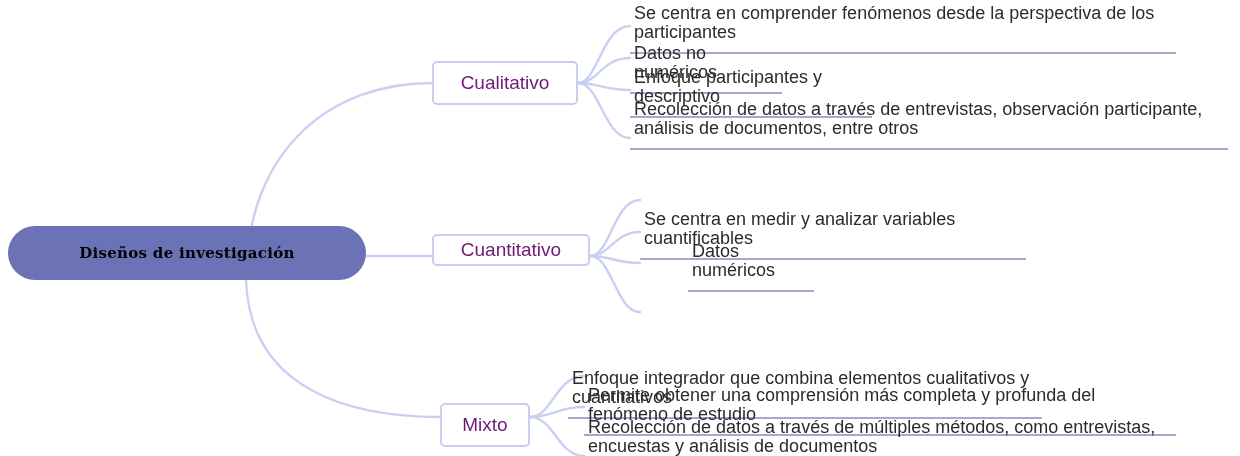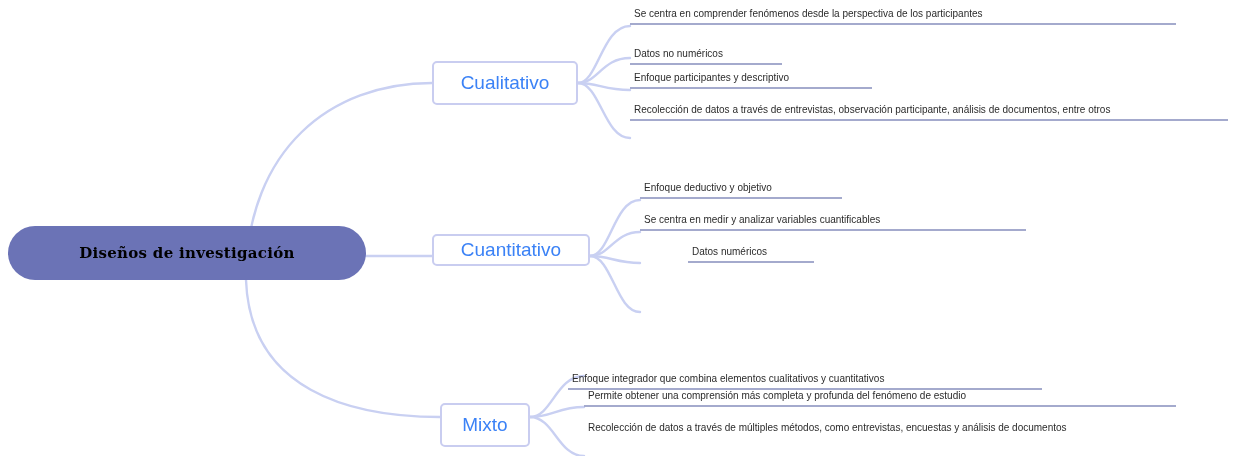--- a/index.html
+++ b/index.html
@@ -60,37 +60,37 @@
     border-radius: 5px;
     box-sizing: border-box;
     display: flex;
     align-items: center;
     justify-content: center;
     z-index: 4;
   }
   .branch-label {
     font-family: "Liberation Sans", sans-serif;
     font-size: 19px;
-    color: #3b82f6;
+    color: #701a75;
     white-space: nowrap;
   }
 
   
   .leaf {
     position: absolute;
     box-sizing: border-box;
     z-index: 3;
   }
   .leaf-text {
     font-family: "Liberation Sans", sans-serif;
-    font-size: 10px;
+    font-size: 18px;
     line-height: 19px;
     color: #2b2b2b;
     display: block;
-    padding: 0 2px 0 4px;
+    padding: 0 2px 10px 4px;
   }
   .leaf-rule {
     display: block;
     height: 2px;
     background: #a4aacd;
     width: 100%;
   }
 </style>
 </head>
 <body>
@@ -144,24 +144,20 @@
   </div>
   <div class="leaf" style="left:630px; top:100px; width:598px;">
     <span class="leaf-text">Recolección de datos a través de entrevistas, observación participante, análisis de documentos, entre otros</span>
     <span class="leaf-rule"></span>
   </div>
 
   <div class="branch-node" style="left:432px; top:234px; width:158px; height:32px;">
     <span class="branch-label">Cuantitativo</span>
   </div>
 
-  <div class="leaf" style="left:640px; top:178px; width:202px;">
-    <span class="leaf-text">Enfoque deductivo y objetivo</span>
-    <span class="leaf-rule"></span>
-  </div>
   <div class="leaf" style="left:640px; top:210px; width:386px;">
     <span class="leaf-text">Se centra en medir y analizar variables cuantificables</span>
     <span class="leaf-rule"></span>
   </div>
   <div class="leaf" style="left:640px; top:242px; width:126px;margin-left:48px;">
     <span class="leaf-text">Datos numéricos</span>
     <span class="leaf-rule"></span>
   </div>
 
   <div class="branch-node" style="left:440px; top:395px; width:90px; height:44px;margin-top:8px;">

